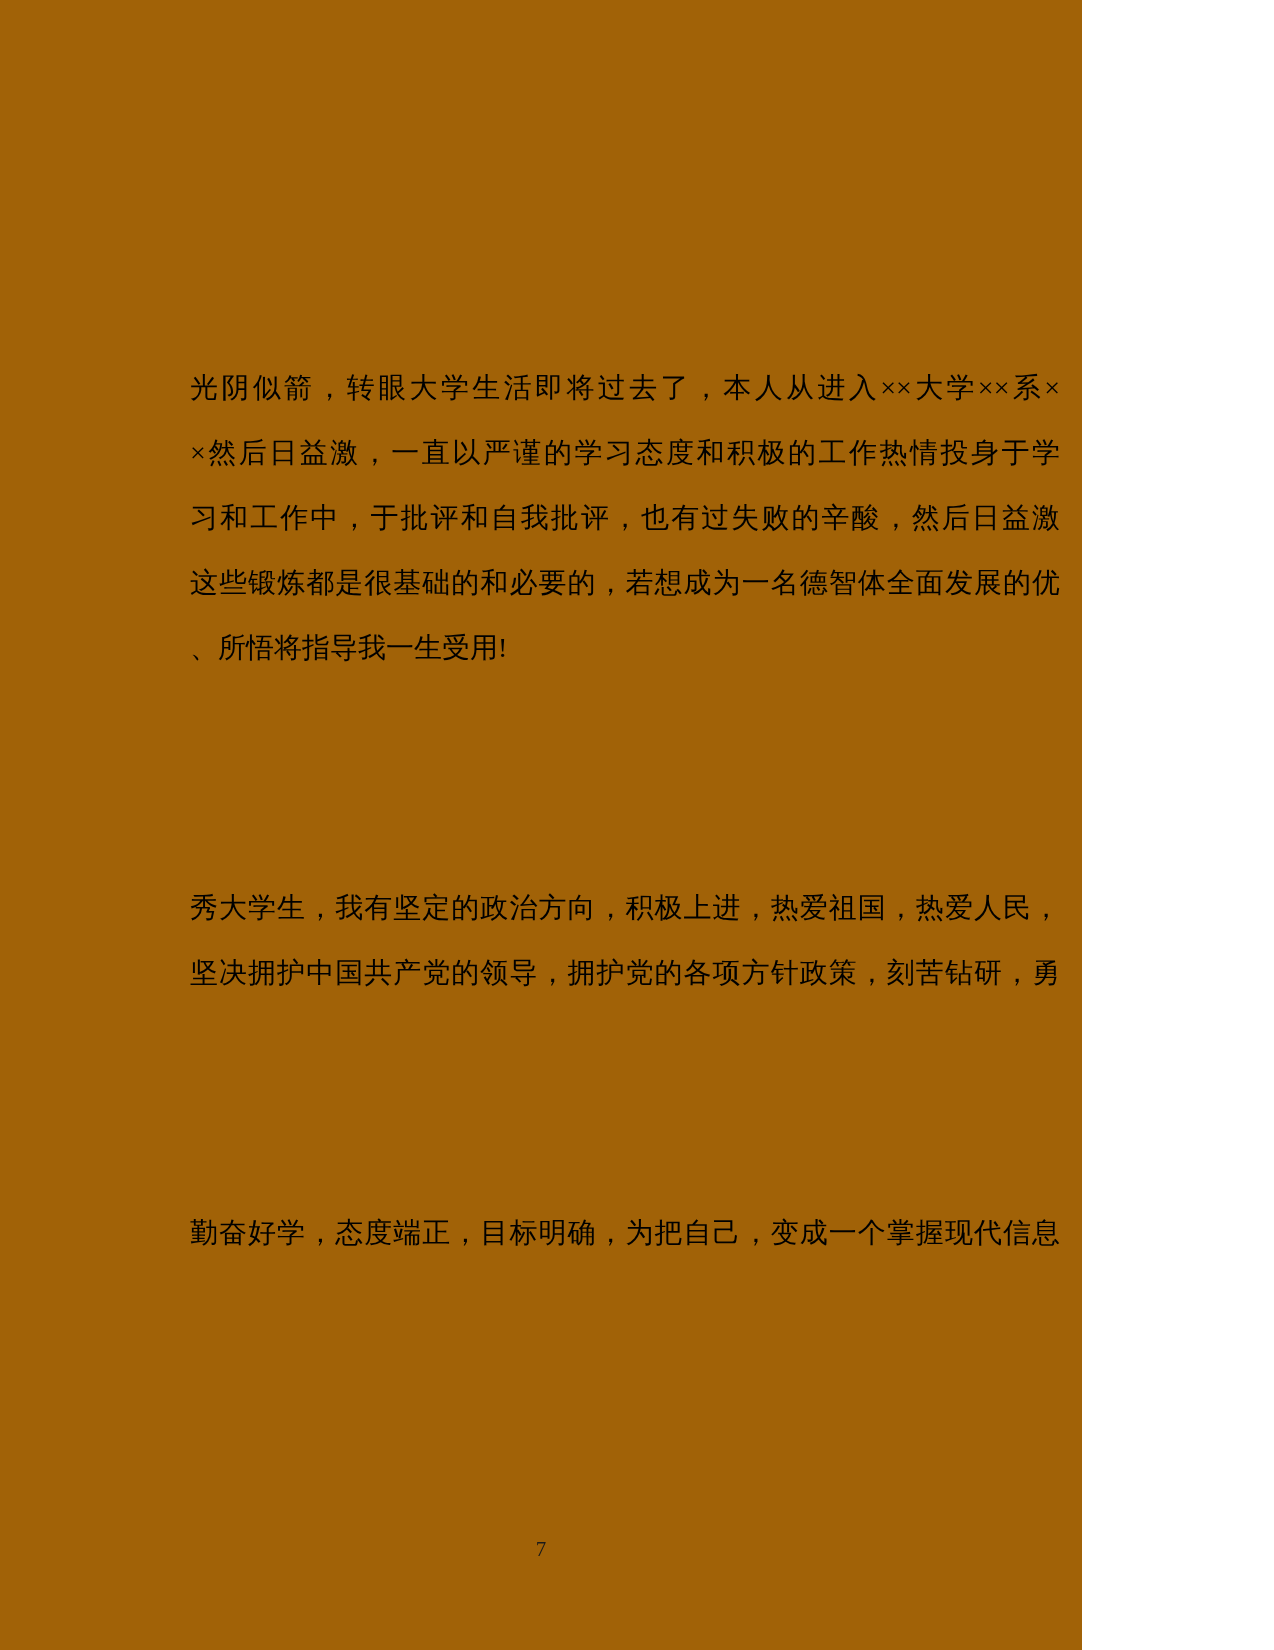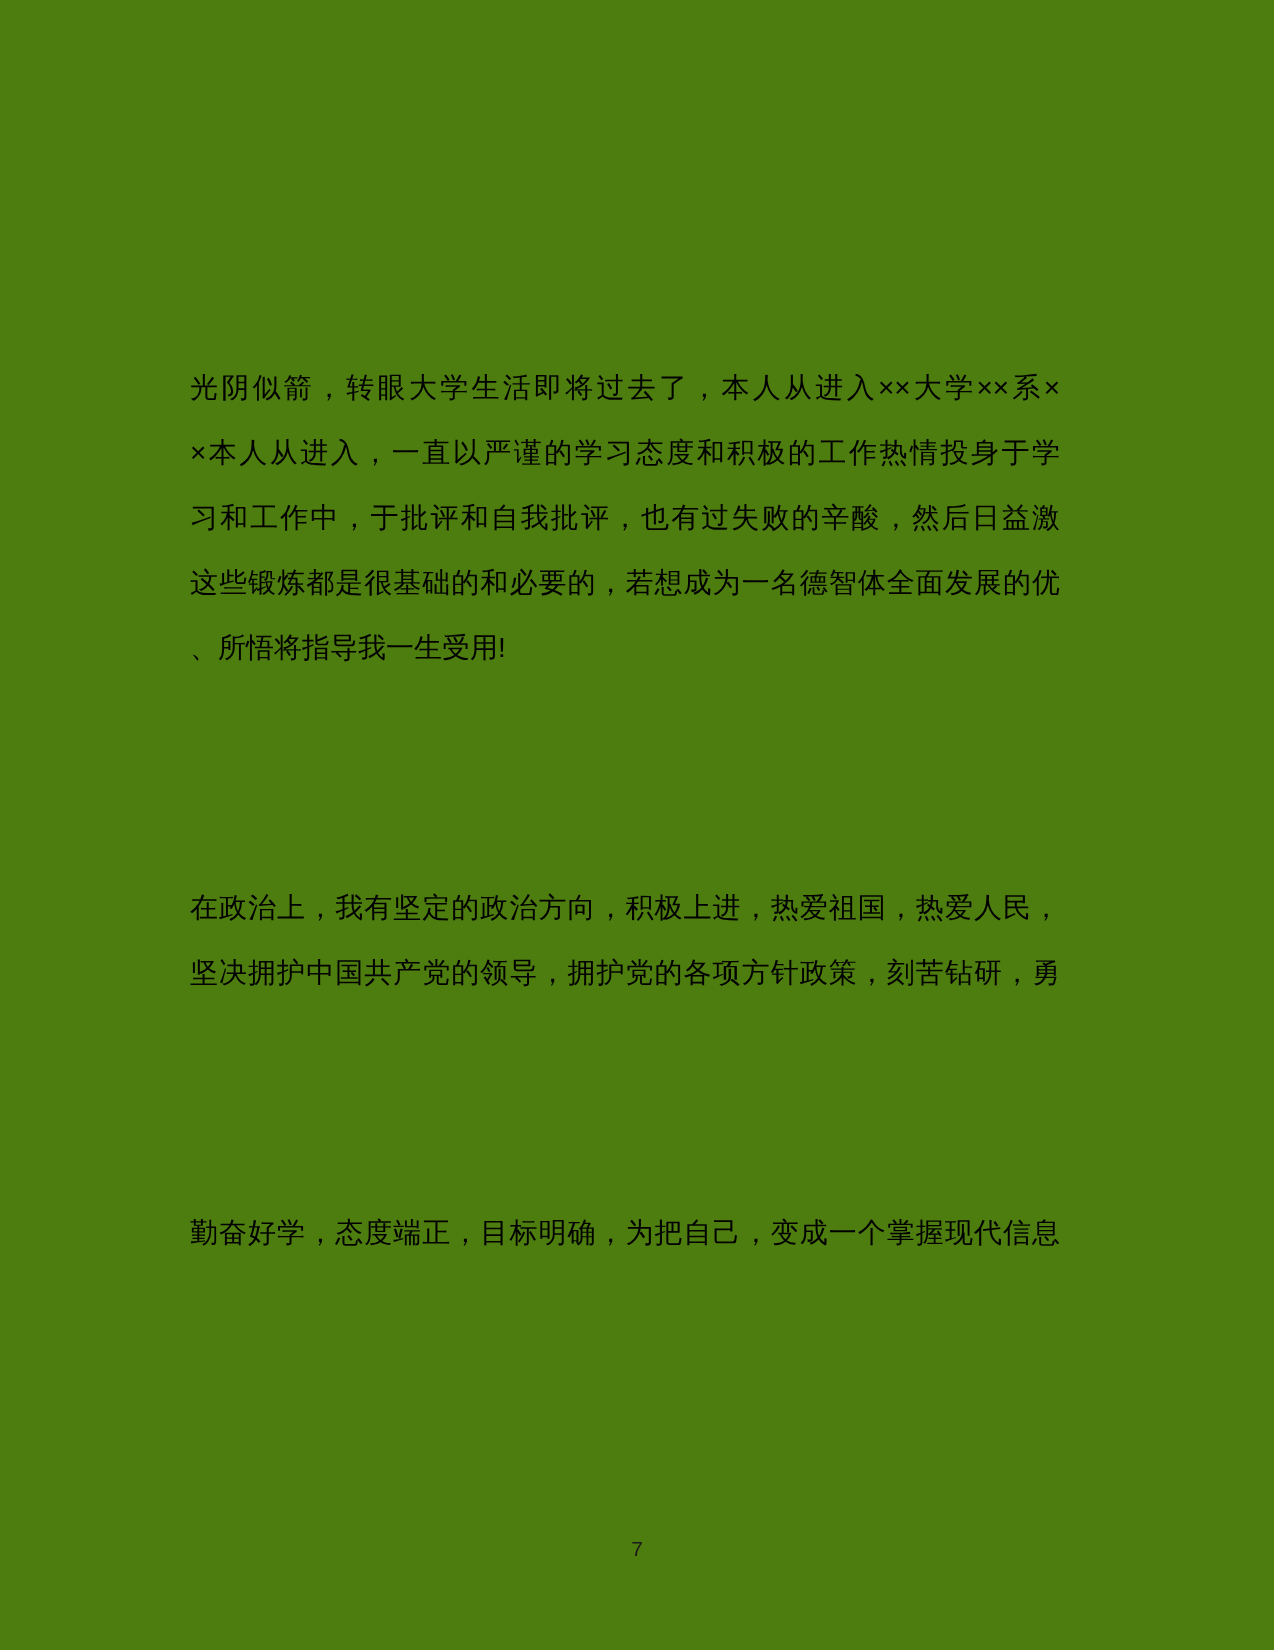--- a/index.html
+++ b/index.html
@@ -2,25 +2,25 @@
 <html><head>
 <meta charset="utf-8">
 <style>
   html, body {
     margin: 0;
     padding: 0;
     background: #ffffff;
   }
   .page {
     position: relative;
-    width: 1274px;
+    width: 1082px;
     height: 1650px;
-    background: #4d7c0f;
+    background: #a16207;
     color: #000000;
-    font-family: Liberation Sans, sans-serif;
+    font-family: Liberation Serif, serif;
     overflow: hidden;
   }
   .text-block {
     position: absolute;
     left: 190px;
     top: 355px;
     width: 870px;
   }
   .paragraph {
     margin: 0 0 195px 0;
@@ -63,28 +63,28 @@
 </style>
 </head>
 <body>
 
 <div class="page">
 
   <div class="text-block">
 
     <div class="paragraph">
       <div class="line">光阴似箭，转眼大学生活即将过去了，本人从进入××大学××系×</div>
-      <div class="line">×本人从进入，一直以严谨的学习态度和积极的工作热情投身于学</div>
+      <div class="line">×然后日益激，一直以严谨的学习态度和积极的工作热情投身于学</div>
       <div class="line">习和工作中，于批评和自我批评，也有过失败的辛酸，然后日益激</div>
       <div class="line">这些锻炼都是很基础的和必要的，若想成为一名德智体全面发展的优</div>
       <div class="line line-last">、所悟将指导我一生受用!</div>
     </div>
 
     <div class="paragraph">
-      <div class="line">在政治上，我有坚定的政治方向，积极上进，热爱祖国，热爱人民，</div>
+      <div class="line">秀大学生，我有坚定的政治方向，积极上进，热爱祖国，热爱人民，</div>
       <div class="line">坚决拥护中国共产党的领导，拥护党的各项方针政策，刻苦钻研，勇</div>
     </div>
 
     <div class="paragraph">
       <div class="line">勤奋好学，态度端正，目标明确，为把自己，变成一个掌握现代信息</div>
     </div>
 
   </div>
 
   <div class="page-number">7</div>

